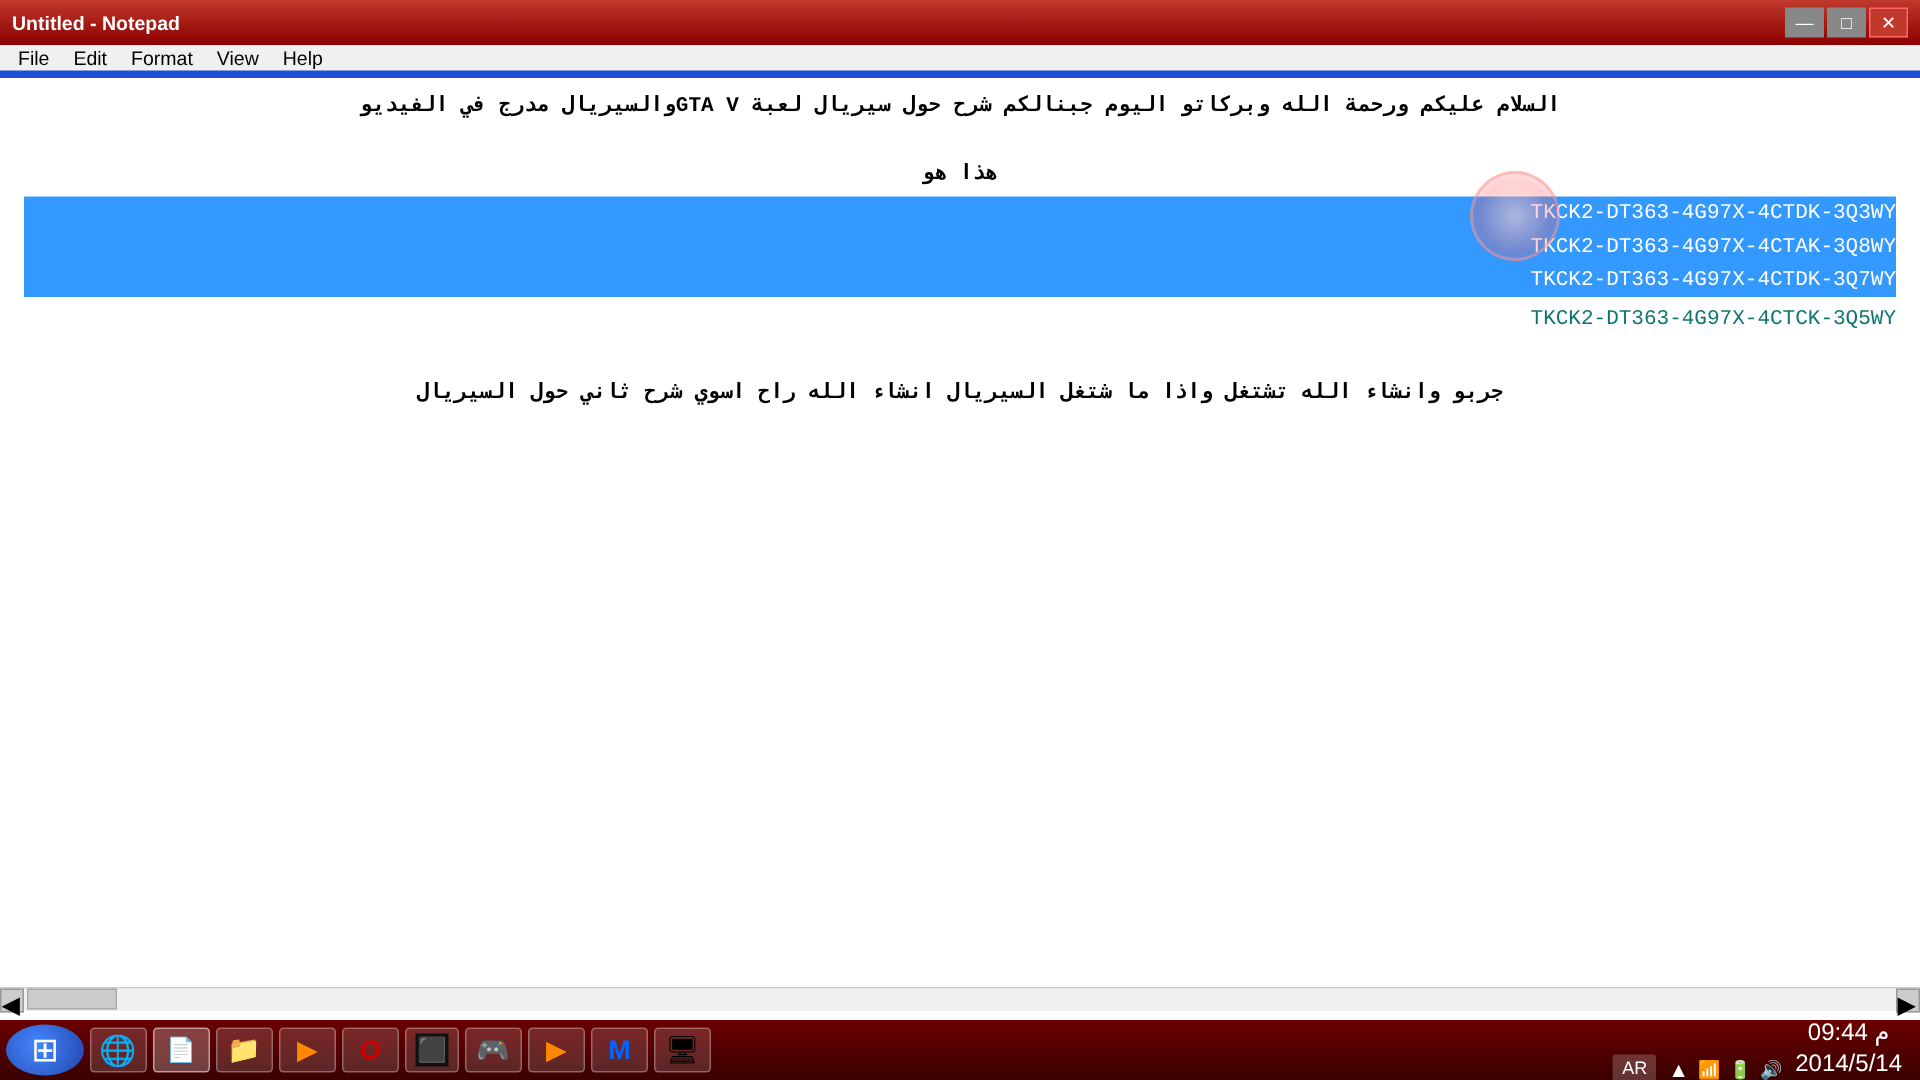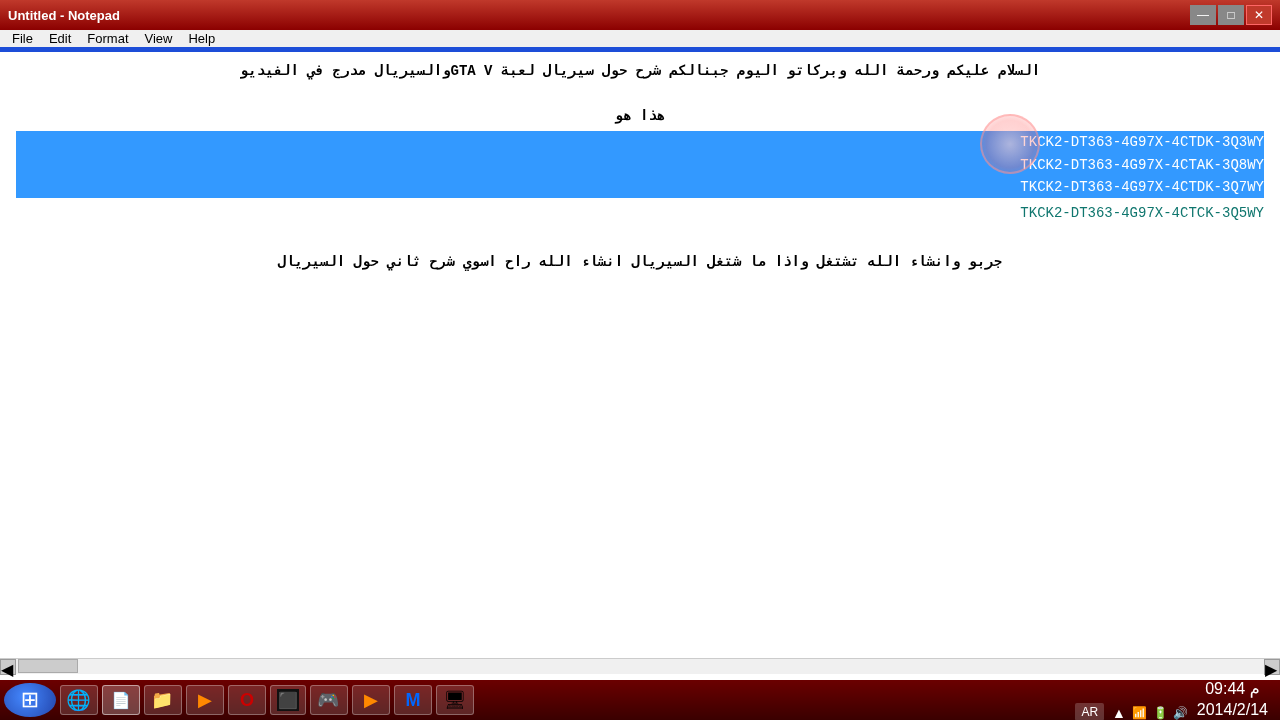--- a/index.html
+++ b/index.html
@@ -330,16 +330,16 @@
       <span>AR</span>
     </div>
     <div class="system-tray">
       <span style="font-size:14px;">▲</span>
       <span style="font-size:12px;">📶</span>
       <span style="font-size:12px;">🔋</span>
       <span style="font-size:12px;">🔊</span>
     </div>
     <div class="clock-area">
       <div>09:44 م</div>
-      <div>2014/2/14</div>
+      <div>2014/5/14</div>
     </div>
   </div>
 </div>
 
 </body></html>

